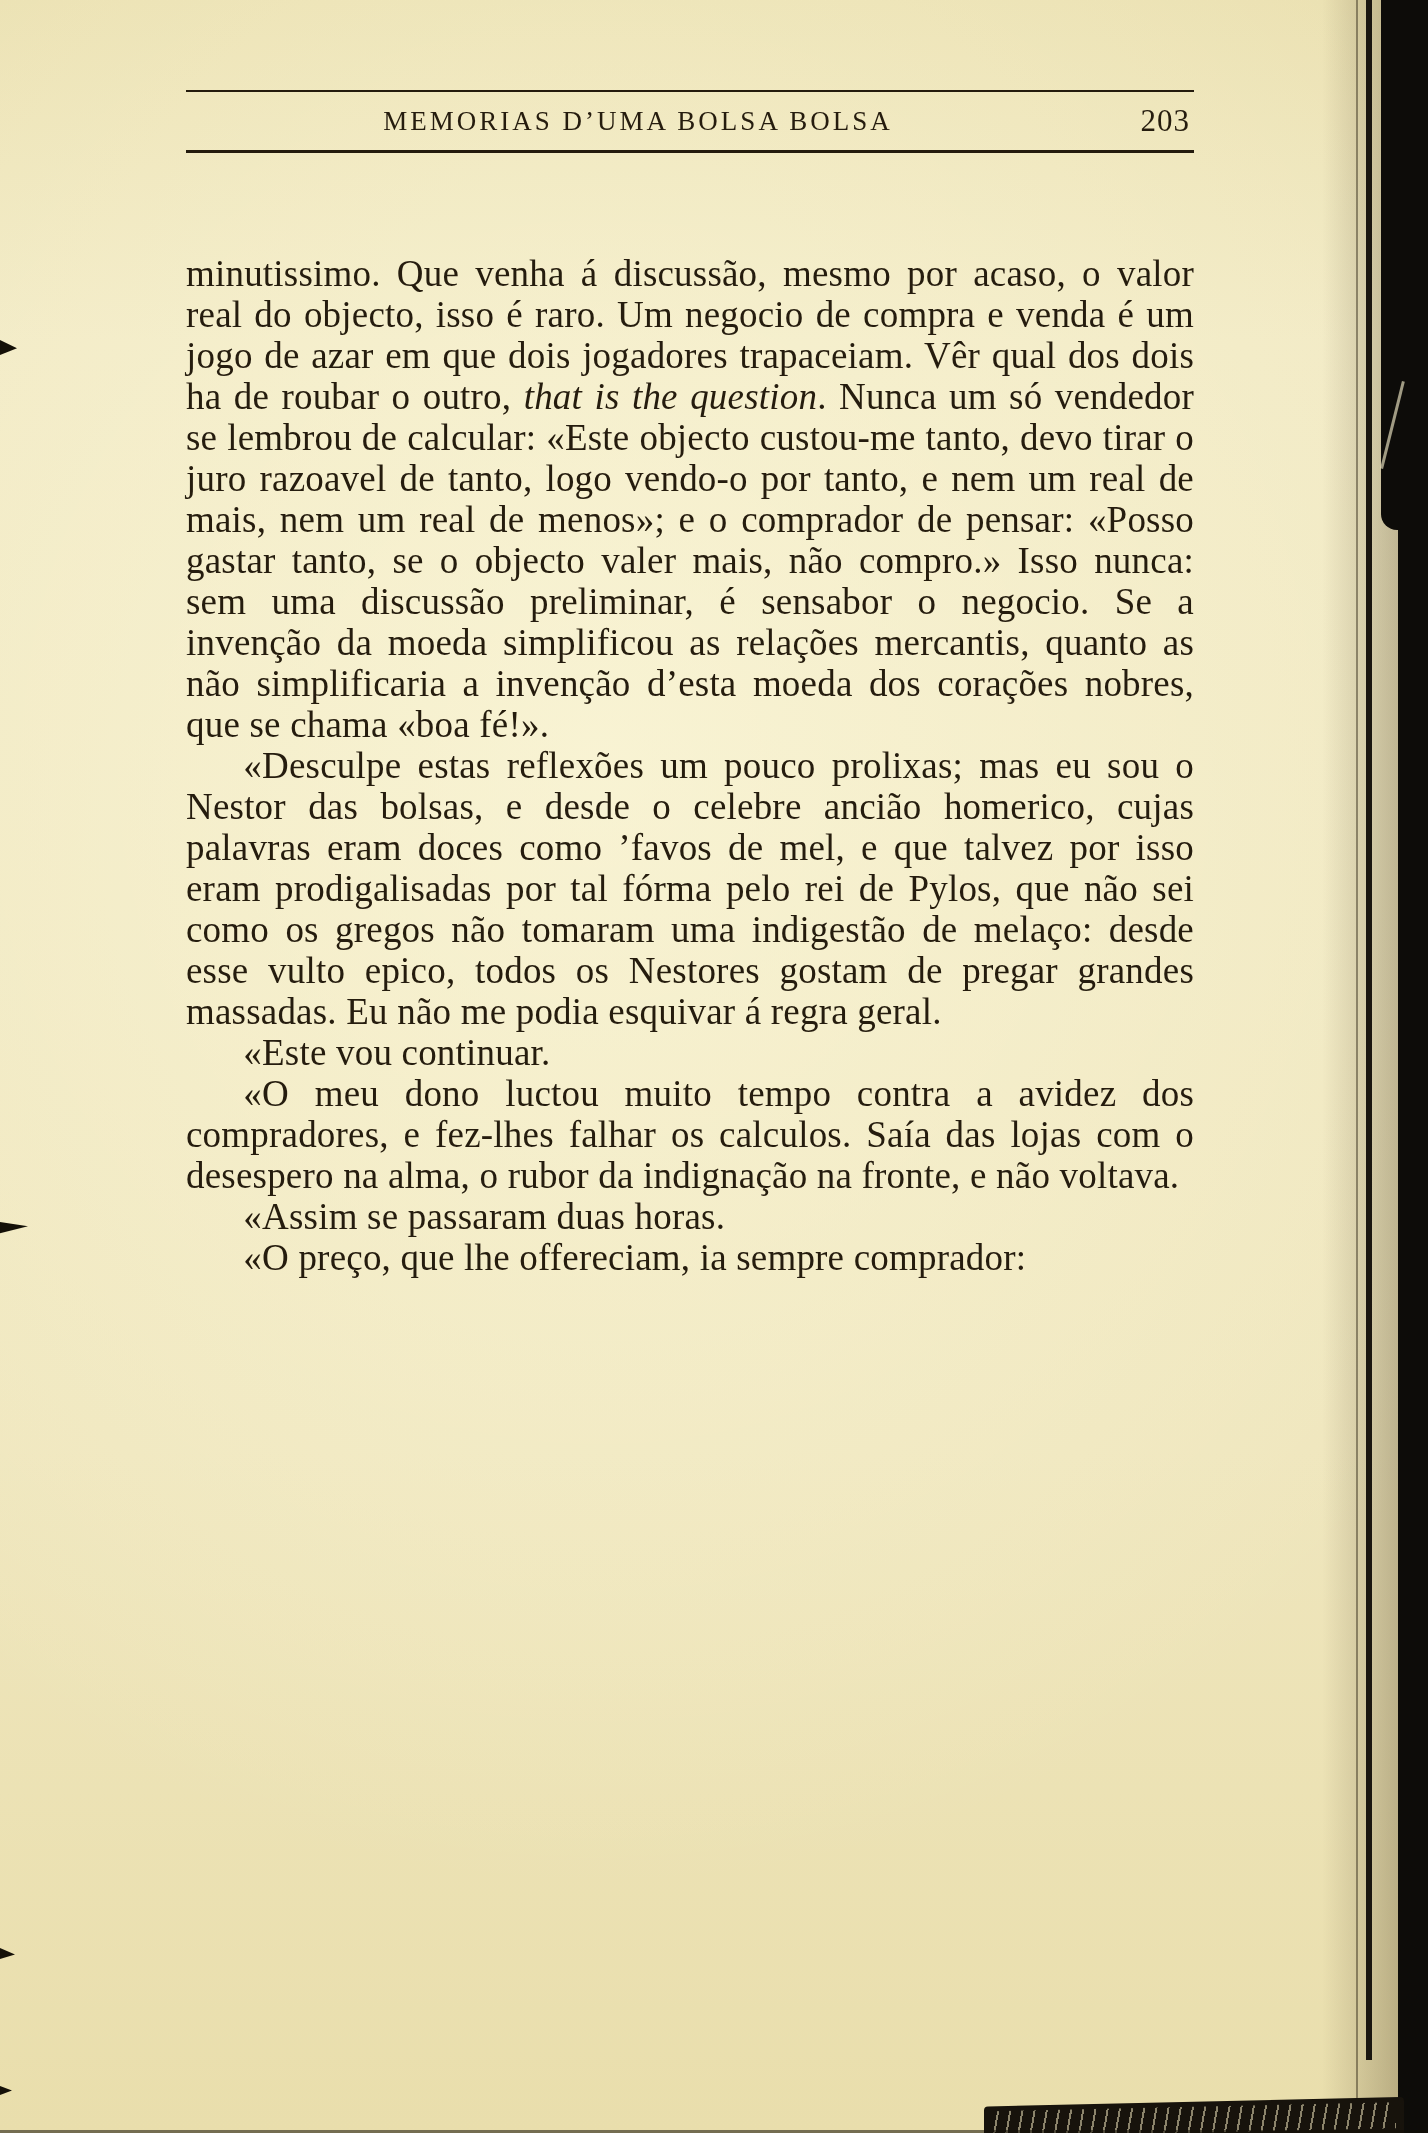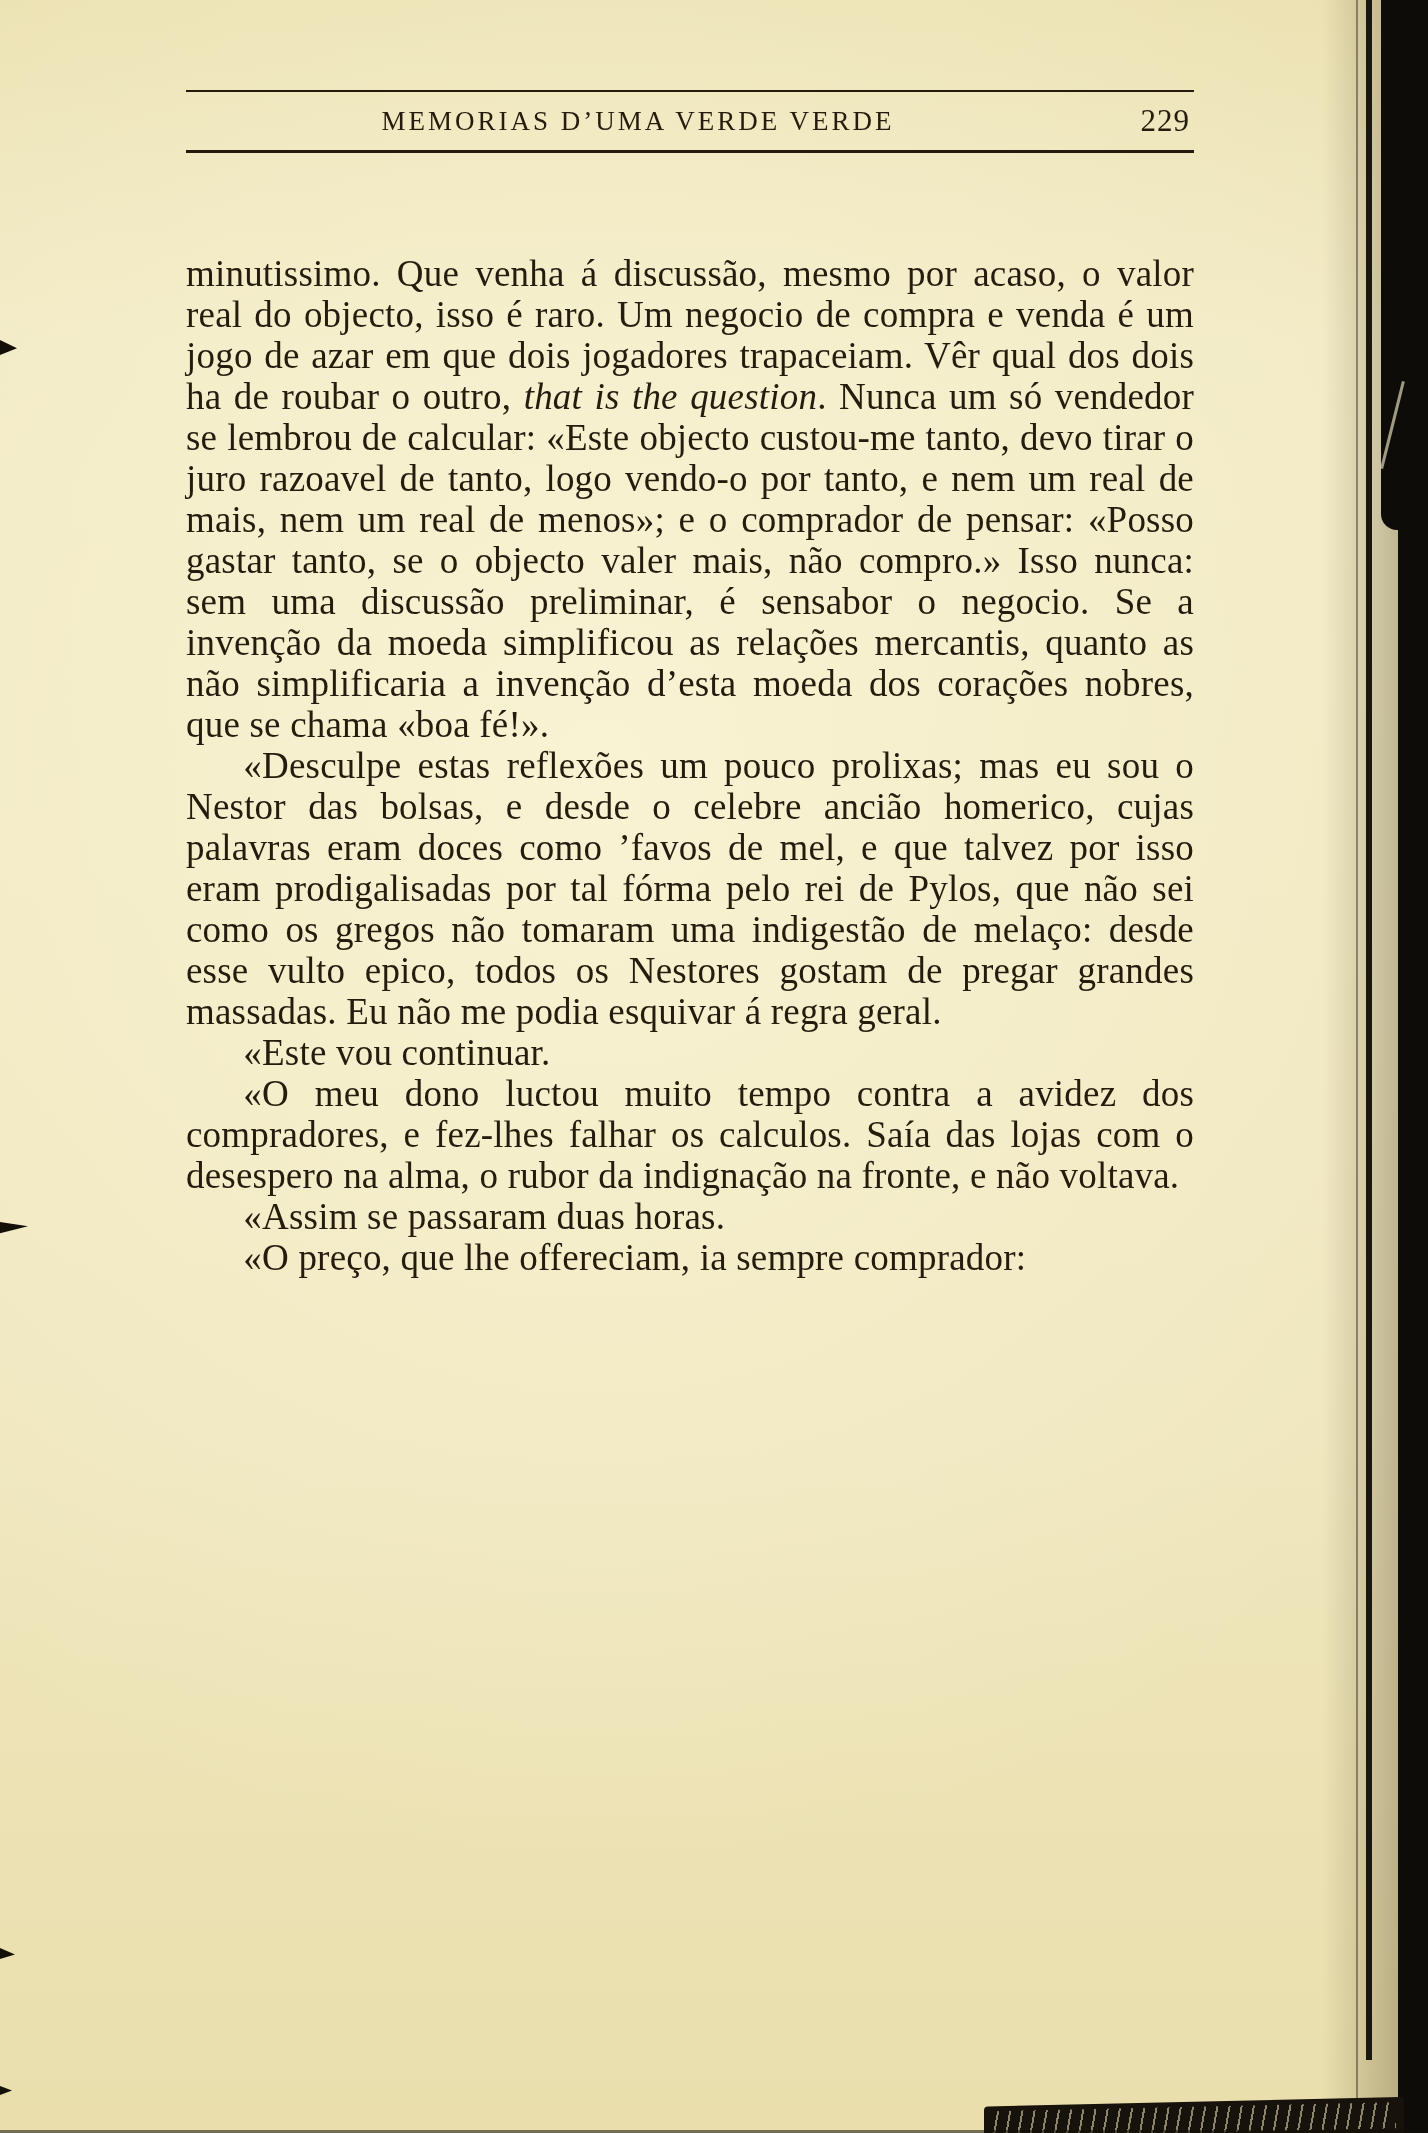--- a/index.html
+++ b/index.html
@@ -81,22 +81,22 @@
 </style>
 </head>
 <body>
 
 <div class="paper-tone"></div>
 <div class="right-shade"></div>
 
 <header class="running-header">
   <div class="rule thin"></div>
   <div class="header-row">
-    <span class="running-title">MEMORIAS D’UMA VERDE VERDE</span>
-    <span class="page-number">229</span>
+    <span class="running-title">MEMORIAS D’UMA BOLSA BOLSA</span>
+    <span class="page-number">203</span>
   </div>
   <div class="rule"></div>
 </header>
 
 <main class="body-text">
     <p class="para"><span>minutissimo. Que venha á discussão, mesmo por acaso, o valor real do objecto, isso é raro. Um negocio de compra e venda é um jogo de azar em que dois jogadores trapaceiam. Vêr qual dos dois ha de roubar o outro, </span><span class="italic">that is the question</span><span>. Nunca um só vendedor se lembrou de calcular: «Este objecto custou-me tanto, devo tirar o juro razoavel de tanto, logo vendo-o por tanto, e nem um real de mais, nem um real de menos»; e o comprador de pensar: «Posso gastar tanto, se o objecto valer mais, não compro.» Isso nunca: sem uma discussão preliminar, é sensabor o negocio. Se a invenção da moeda simplificou as relações mercantis, quanto as não simplificaria a invenção d’esta moeda dos corações nobres, que se chama «boa fé!».</span></p>
     <p class="para indent"><span>«Desculpe estas reflexões um pouco prolixas; mas eu sou o Nestor das bolsas, e desde o celebre ancião homerico, cujas palavras eram doces como ’favos de mel, e que talvez por isso eram prodigalisadas por tal fórma pelo rei de Pylos, que não sei como os gregos não tomaram uma indigestão de melaço: desde esse vulto epico, todos os Nestores gostam de pregar grandes massadas. Eu não me podia esquivar á regra geral.</span></p>
     <p class="para indent"><span>«Este vou continuar.</span></p>
     <p class="para indent"><span>«O meu dono luctou muito tempo contra a avidez dos compradores, e fez-lhes falhar os calculos. Saía das lojas com o desespero na alma, o rubor da indignação na fronte, e não voltava.</span></p>
     <p class="para indent"><span>«Assim se passaram duas horas.</span></p>

